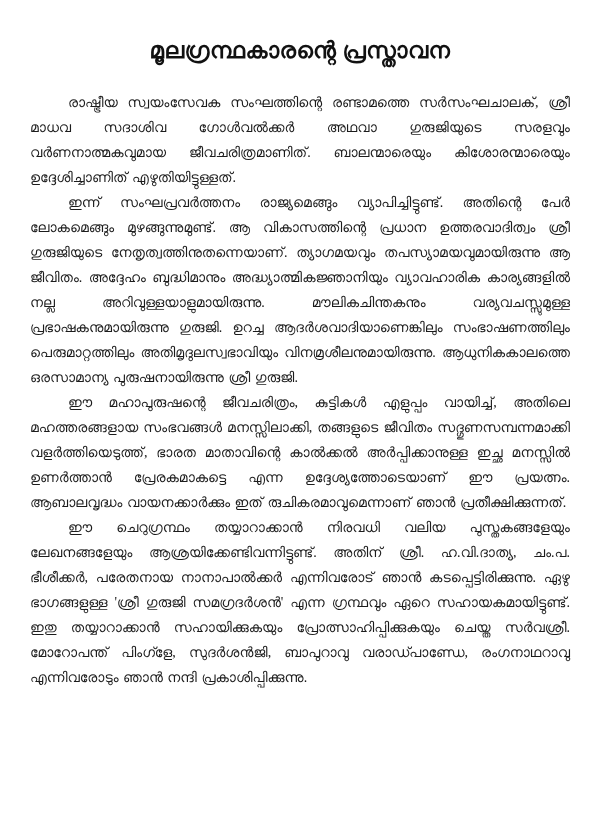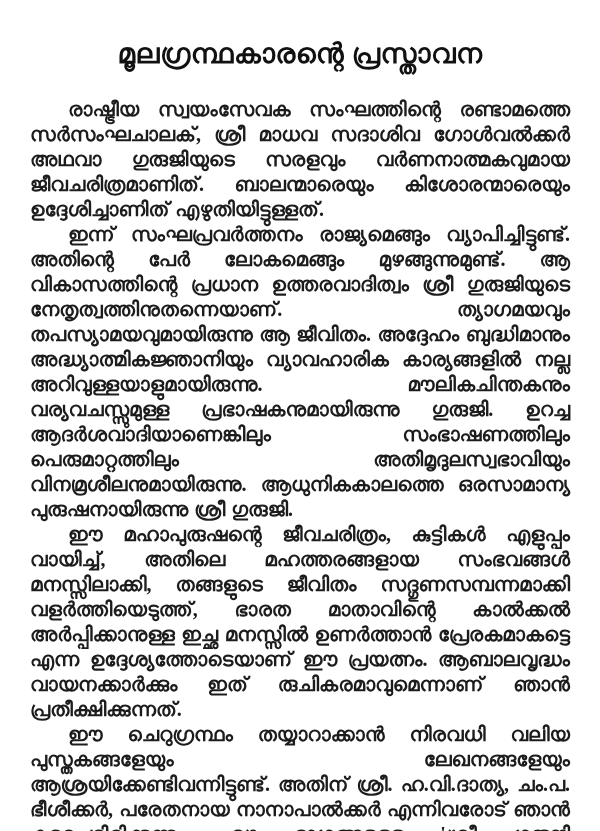--- a/index.html
+++ b/index.html
@@ -12,36 +12,35 @@
       position: relative;
       width: 600px;
       height: 831px;
       background: #ffffff;
       color: #1c1c1c;
       box-sizing: border-box;
       padding: 38px 30px 20px 30px;
       overflow: hidden;
     }
     .doc-title {
-      font-size: 28px;
+      font-size: 23px;
       font-weight: bold;
       text-align: center;
       margin: 0 0 26px 0;
       letter-spacing: 0.5px;
       color: #111111;
     }
     .doc-body p {
-      font-size: 20px;
+      font-size: 14px;
       line-height: 25px;
       text-align: justify;
       text-indent: 38px;
       margin: 0;
       color: #1c1c1c;
       word-spacing: 1px;
-      font-weight: bold;
     }
   </style>
 </head>
 <body>
 
 <div class="page">
   <h1 class="doc-title">മൂലഗ്രന്ഥകാരന്റെ പ്രസ്താവന</h1>
 
   <div class="doc-body">
     <p>രാഷ്ട്രീയ സ്വയംസേവക സംഘത്തിന്റെ രണ്ടാമത്തെ സർസംഘചാലക്, ശ്രീ മാധവ സദാശിവ ഗോൾവൽക്കർ അഥവാ ഗുരുജിയുടെ സരളവും വർണനാത്മകവുമായ ജീവചരിത്രമാണിത്. ബാലന്മാരെയും കിശോരന്മാരെയും ഉദ്ദേശിച്ചാണിത് എഴുതിയിട്ടുള്ളത്.</p>

